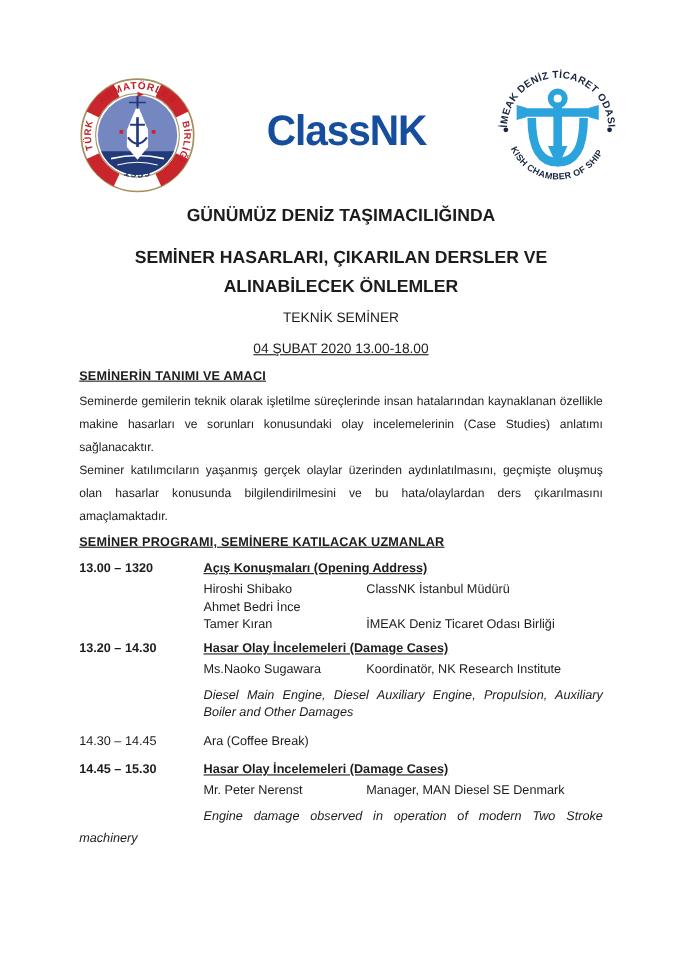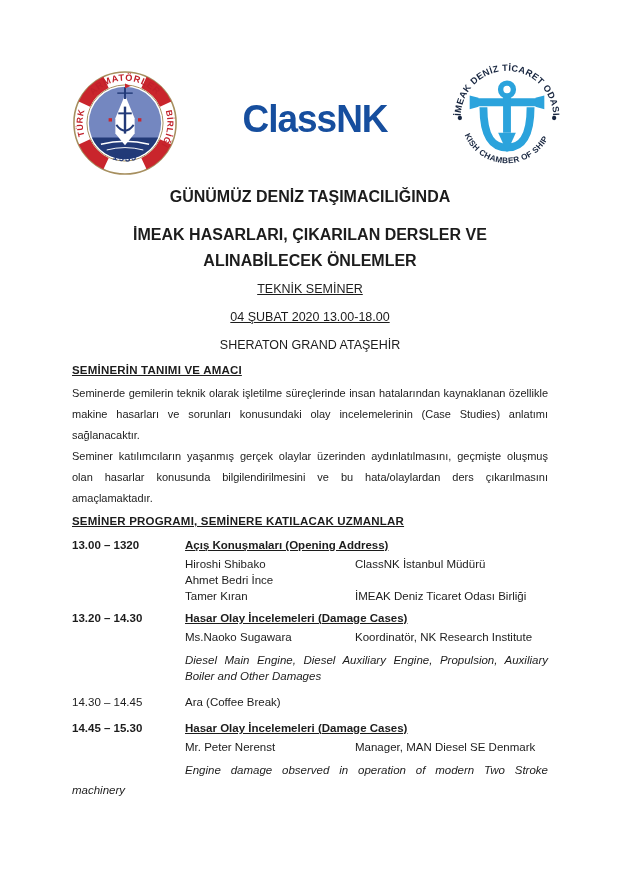--- a/index.html
+++ b/index.html
@@ -21,42 +21,42 @@
     color:#164e9e; margin-top:38px; transform:scaleY(1.05);
   }
 
   
   .title-line1 { margin-top:12px; text-align:center; font-weight:bold; font-size:16px; line-height:18px; }
   .title-block { margin-top:16px; text-align:center; font-weight:bold; font-size:16px; line-height:26px; }
   .event-line  { text-align:center; font-size:12.5px; line-height:15px; }
   .ev1 { margin-top:8px; }
   .ev2 { margin-top:13px;text-decoration:underline; }
   .ev3 { margin-top:13px; }
-  .u { text-decoration:underline; }
+  .u { }
 
   
   .section-heading {
     font-size:11.5px; font-weight:bold; text-decoration:underline;
     line-height:14px; letter-spacing:0.2px;
   }
   .h-about   { margin-top:10px; }
   .h-program { margin-top:5px; }
   .para { font-size:11px; line-height:21px; text-align:justify; }
   .p1 { margin-top:6px; }
   .p2 { margin-top:0px; }
 
   
   .prog { font-size:11.5px; margin-top:9px; }
   .prog-row { display:flex; }
   .prog-time { width:113px; flex-shrink:0; line-height:16px; }
   .bold { font-weight:bold; }
   .prog-content { flex:1; line-height:16px; }
   .session-title { font-weight:bold; text-decoration:underline; }
   .speakers { margin-top:3px; }
-  .speaker-row { display:flex;gap:22px; }
+  .speaker-row { display:flex; }
   .speaker-name { width:148px; flex-shrink:0; }
   .speaker-role { flex:1; }
   .gap6  { margin-top:6px; }
   .gap10 { margin-top:10px; }
   .topic {
     font-style:italic; text-align:justify;
     margin-top:8px; line-height:15.5px;
   }
   .topic-stretch { text-align:justify; text-align-last:justify; }
   .topic-overflow {
@@ -143,27 +143,26 @@
         <textPath href="#arcTopR" startOffset="50%" text-anchor="middle">İMEAK DENİZ TİCARET ODASI</textPath>
       </text>
       <text font-size="8.3" font-weight="bold" fill="#17253f" letter-spacing="0.3">
         <textPath href="#arcBotR" startOffset="50%" text-anchor="middle">TURKISH CHAMBER OF SHIPPING</textPath>
       </text>
     </svg>
   </div>
 
   <div class="title-line1">GÜNÜMÜZ DENİZ TAŞIMACILIĞINDA</div>
   <div class="title-block">
-    <div>İMEAK HASARLARI, ÇIKARILAN DERSLER VE</div>
+    <div>SEMİNER HASARLARI, ÇIKARILAN DERSLER VE</div>
     <div>ALINABİLECEK ÖNLEMLER</div>
   </div>
 
   <div class="event-line ev1"><span class="u">TEKNİK SEMİNER</span></div>
   <div class="event-line ev2">04 ŞUBAT 2020 13.00-18.00</div>
-  <div class="event-line ev3">SHERATON GRAND ATAŞEHİR</div>
 
   <div class="section-heading h-about">SEMİNERİN TANIMI VE AMACI</div>
   <div class="para p1">Seminerde gemilerin teknik olarak işletilme süreçlerinde insan hatalarından kaynaklanan özellikle makine hasarları ve sorunları konusundaki olay incelemelerinin (Case Studies) anlatımı sağlanacaktır.</div>
   <div class="para p2">Seminer katılımcıların yaşanmış gerçek olaylar üzerinden aydınlatılmasını, geçmişte oluşmuş olan hasarlar konusunda bilgilendirilmesini ve bu hata/olaylardan ders çıkarılmasını amaçlamaktadır.</div>
 
   <div class="section-heading h-program">SEMİNER PROGRAMI, SEMİNERE KATILACAK UZMANLAR</div>
 
   <div class="prog">
 
     <div class="prog-row">

